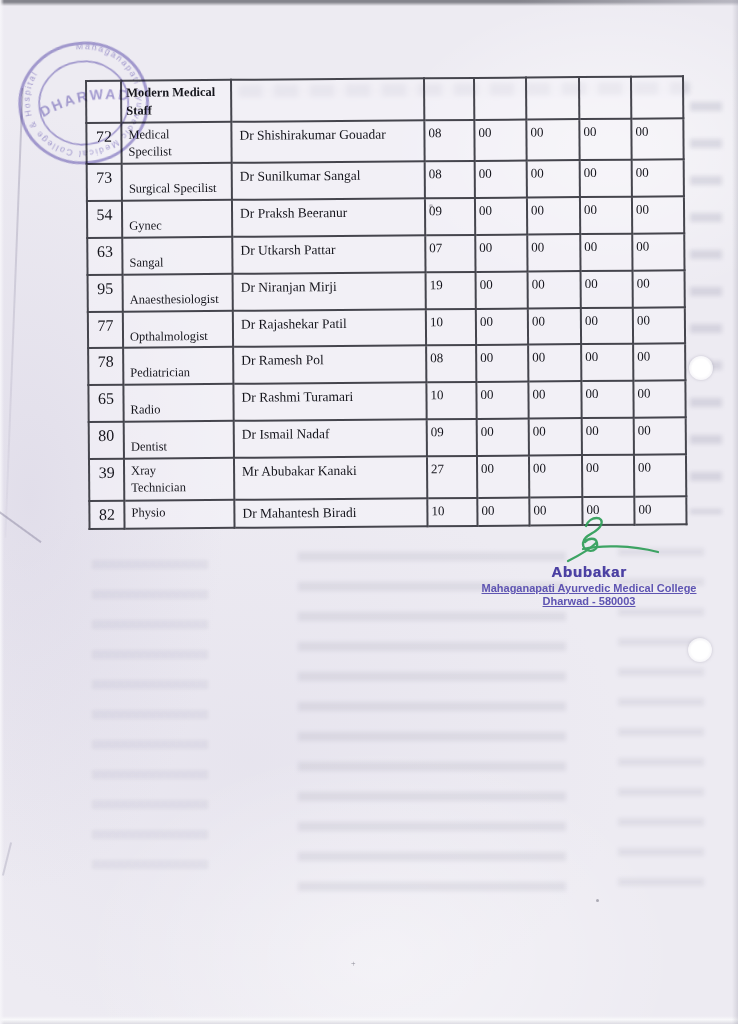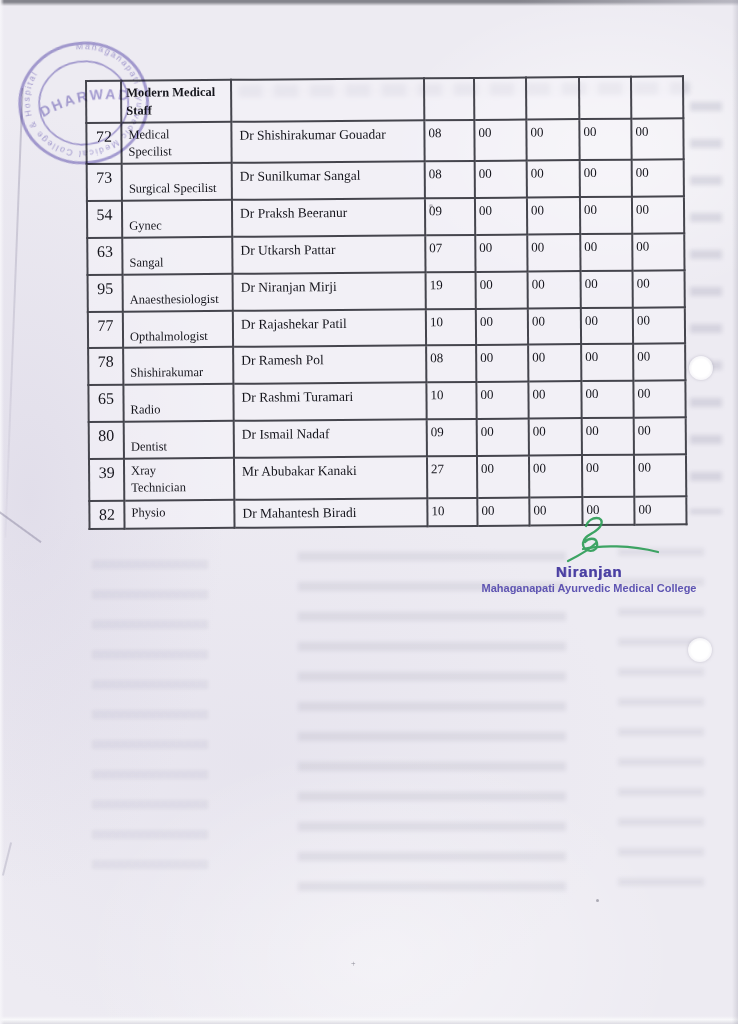--- a/index.html
+++ b/index.html
@@ -79,21 +79,21 @@
   
   .round-stamp{position:absolute;left:8px;top:34px;width:152px;height:142px;z-index:4;
     opacity:.62;mix-blend-mode:multiply;filter:blur(.4px);transform:rotate(-8deg);}
 
   
   .signature-svg{position:absolute;left:538px;top:512px;width:132px;height:62px;z-index:5;}
   .principal-stamp{position:absolute;left:448px;top:563px;width:282px;z-index:5;text-align:center;
     font-family:"Liberation Sans",sans-serif;color:#5e54b2;filter:blur(.35px);}
   .principal-title{font-size:15px;font-weight:bold;letter-spacing:.8px;color:#4a3fa2;
     text-shadow:.6px 0 0 rgba(74,63,162,.7);margin-bottom:2px;}
-  .principal-line{font-size:11px;font-weight:bold;line-height:1.18;}
+  .principal-line{font-size:11px;font-weight:bold;line-height:1.18;text-decoration:underline;}
 </style>
 </head>
 <body>
 
 <div class="page">
 
   <div class="edge-top"></div>
   <div class="edge-bottom"></div>
   <div class="edge-left"></div>
   <div class="edge-right"></div>
@@ -188,21 +188,21 @@
       <td class="role-cell">Opthalmologist</td>
       <td class="name-cell">Dr Rajashekar Patil</td>
       <td class="val-cell">10</td>
       <td class="val-cell">00</td>
       <td class="val-cell">00</td>
       <td class="val-cell">00</td>
       <td class="val-cell">00</td>
     </tr>
     <tr>
       <td class="sl-cell">78</td>
-      <td class="role-cell">Shishirakumar</td>
+      <td class="role-cell">Pediatrician</td>
       <td class="name-cell">Dr Ramesh Pol</td>
       <td class="val-cell">08</td>
       <td class="val-cell">00</td>
       <td class="val-cell">00</td>
       <td class="val-cell">00</td>
       <td class="val-cell">00</td>
     </tr>
     <tr>
       <td class="sl-cell">65</td>
       <td class="role-cell">Radio</td>
@@ -267,17 +267,18 @@
 
   <svg class="signature-svg" viewBox="0 0 132 62" aria-hidden="true">
     <g fill="none" stroke="#2f9e58" stroke-width="2.3" stroke-linecap="round" opacity=".92">
       <path d="M48,14 C52,3 67,4 63,13 C59,22 46,22 45,31 C44,41 61,42 59,31 C58,25 50,26 47,30"></path>
       <path d="M45,37 C62,33 93,33 120,40"></path>
       <path d="M30,49 C38,45 51,38 58,31"></path>
     </g>
   </svg>
 
   <div class="principal-stamp">
-    <div class="principal-title">Niranjan</div>
+    <div class="principal-title">Abubakar</div>
     <div class="principal-line">Mahaganapati Ayurvedic Medical College</div>
+    <div class="principal-line">Dharwad - 580003</div>
   </div>
 
 </div>
 
 </body></html>

